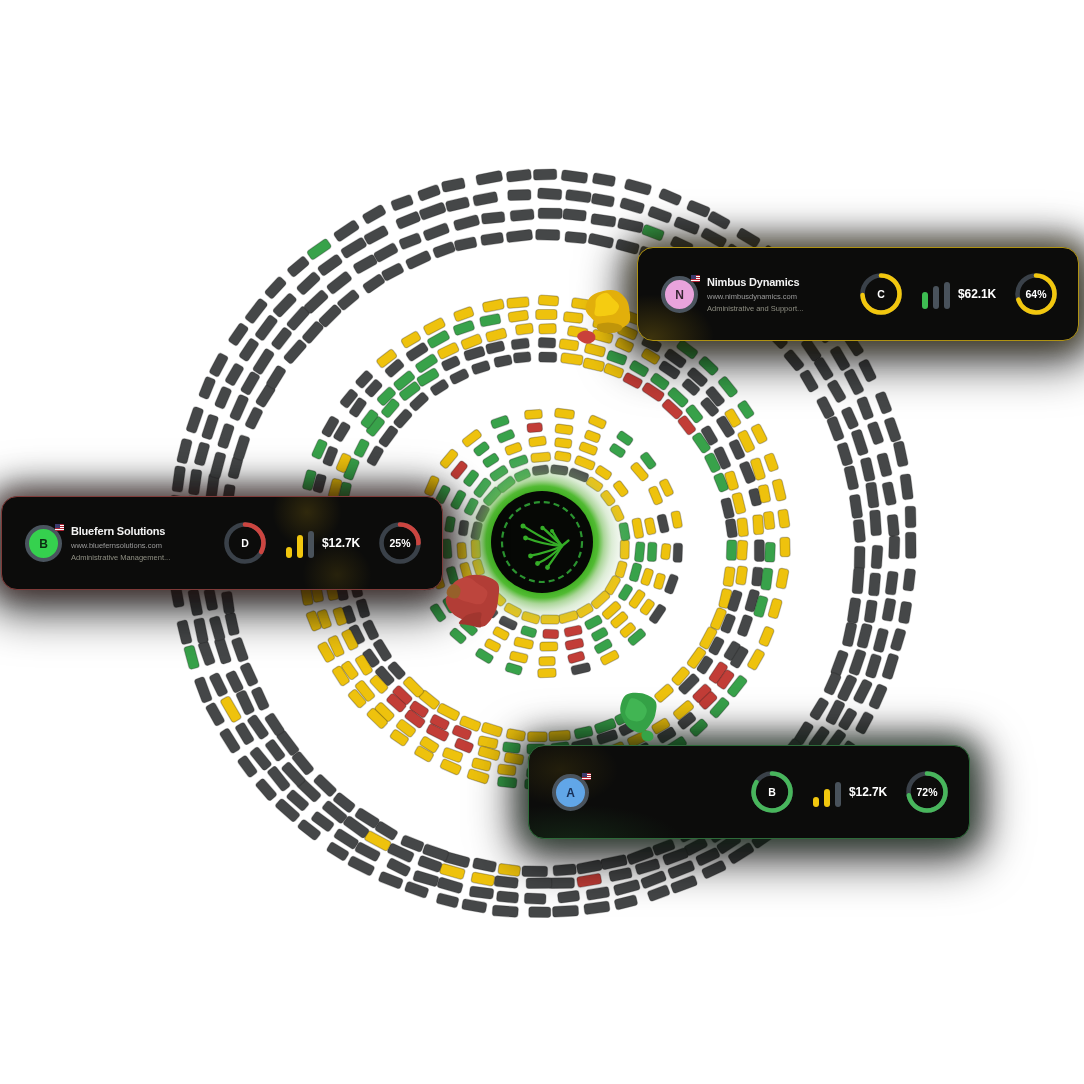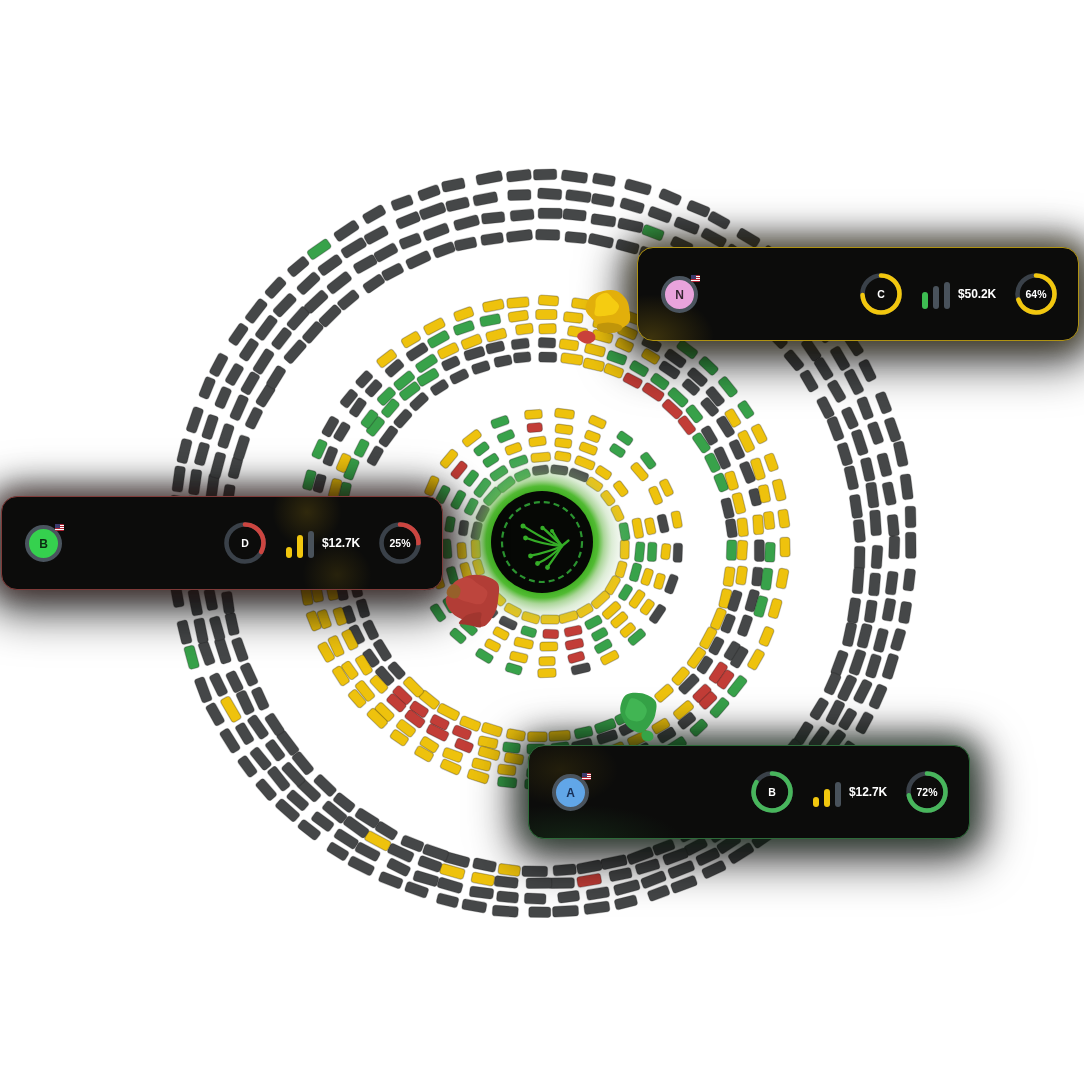--- a/index.html
+++ b/index.html
@@ -745,44 +745,54 @@
       </g>
     </g>
   </g>
 </svg>
 
 <div class="card" style="left:637px;top:247px;border:1.5px solid #b09312;
      box-shadow:0 0 22px 4px rgba(150,120,10,0.18), 0 10px 45px 14px rgba(0,0,0,0.66), 0 0 30px 8px rgba(0,0,0,0.5);">
   <div style="position:absolute;left:-8px;bottom:-6px;width:85px;height:52px;border-radius:16px;background:radial-gradient(ellipse at 25% 85%, rgba(235,190,20,0.22), rgba(235,190,20,0) 70%);"></div>
   <div class="avatar" style="background:#e9a3dc;">N</div>
   <div class="flag"></div>
+  <div class="txt">
+    <div class="t1">Nimbus Dynamics</div>
+    <div class="t2">www.nimbusdynamics.com</div>
+    <div class="t3">Administrative and Support...</div>
+  </div>
   <svg class="gauge g1" viewBox="0 0 46 46">
     <circle cx="23" cy="23" r="18.5" fill="none" stroke="#3a4149" stroke-width="4.6"></circle>
     <circle cx="23" cy="23" r="18.5" fill="none" stroke="#f2c70e" stroke-width="4.6" pathLength="100" stroke-dasharray="74 26" stroke-linecap="round" transform="rotate(-90 23 23)"></circle>
     <text x="23" y="27" text-anchor="middle" font-size="10.5" font-weight="bold" fill="#ffffff" font-family="Liberation Sans, sans-serif">C</text>
   </svg>
   <div class="bars">
     <div style="left:0;height:17px;background:#3dbd52;"></div>
     <div style="left:11px;height:23px;background:#49525b;"></div>
     <div style="left:22px;height:27px;background:#49525b;"></div>
   </div>
-  <div class="money">$50.2K</div>
+  <div class="money">$62.1K</div>
   <svg class="gauge g2" viewBox="0 0 46 46">
     <circle cx="23" cy="23" r="18.5" fill="none" stroke="#3a4149" stroke-width="4.6"></circle>
     <circle cx="23" cy="23" r="18.5" fill="none" stroke="#f2c70e" stroke-width="4.6" pathLength="100" stroke-dasharray="70 30" stroke-linecap="round" transform="rotate(-90 23 23)"></circle>
     <text x="23" y="27" text-anchor="middle" font-size="10.5" font-weight="bold" fill="#ffffff" font-family="Liberation Sans, sans-serif">64%</text>
   </svg>
 </div>
 
 <div class="card" style="left:1px;top:496px;border:1.5px solid #7e3a38;
      box-shadow:0 0 20px 3px rgba(140,50,40,0.2), 0 10px 45px 14px rgba(0,0,0,0.66), 0 0 30px 8px rgba(0,0,0,0.5);">
   <div style="position:absolute;left:270px;top:0px;width:70px;height:50px;background:radial-gradient(ellipse at 50% 30%, rgba(235,190,20,0.16), rgba(235,190,20,0) 70%);"></div>
   <div style="position:absolute;left:300px;top:45px;width:70px;height:47px;background:radial-gradient(ellipse at 50% 70%, rgba(235,190,20,0.12), rgba(235,190,20,0) 70%);"></div>
   <div class="avatar" style="background:#35d14e;">B</div>
   <div class="flag"></div>
+  <div class="txt">
+    <div class="t1">Bluefern Solutions</div>
+    <div class="t2">www.bluefernsolutions.com</div>
+    <div class="t3">Administrative Management...</div>
+  </div>
   <svg class="gauge g1" viewBox="0 0 46 46">
     <circle cx="23" cy="23" r="18.5" fill="none" stroke="#3a4149" stroke-width="4.6"></circle>
     <circle cx="23" cy="23" r="18.5" fill="none" stroke="#cc4540" stroke-width="4.6" pathLength="100" stroke-dasharray="33 67" stroke-linecap="round" transform="rotate(-90 23 23)"></circle>
     <text x="23" y="27" text-anchor="middle" font-size="10.5" font-weight="bold" fill="#ffffff" font-family="Liberation Sans, sans-serif">D</text>
   </svg>
   <div class="bars">
     <div style="left:0;height:11px;background:#f2c70e;"></div>
     <div style="left:11px;height:23px;background:#f2c70e;"></div>
     <div style="left:22px;height:27px;background:#49525b;"></div>
   </div>

